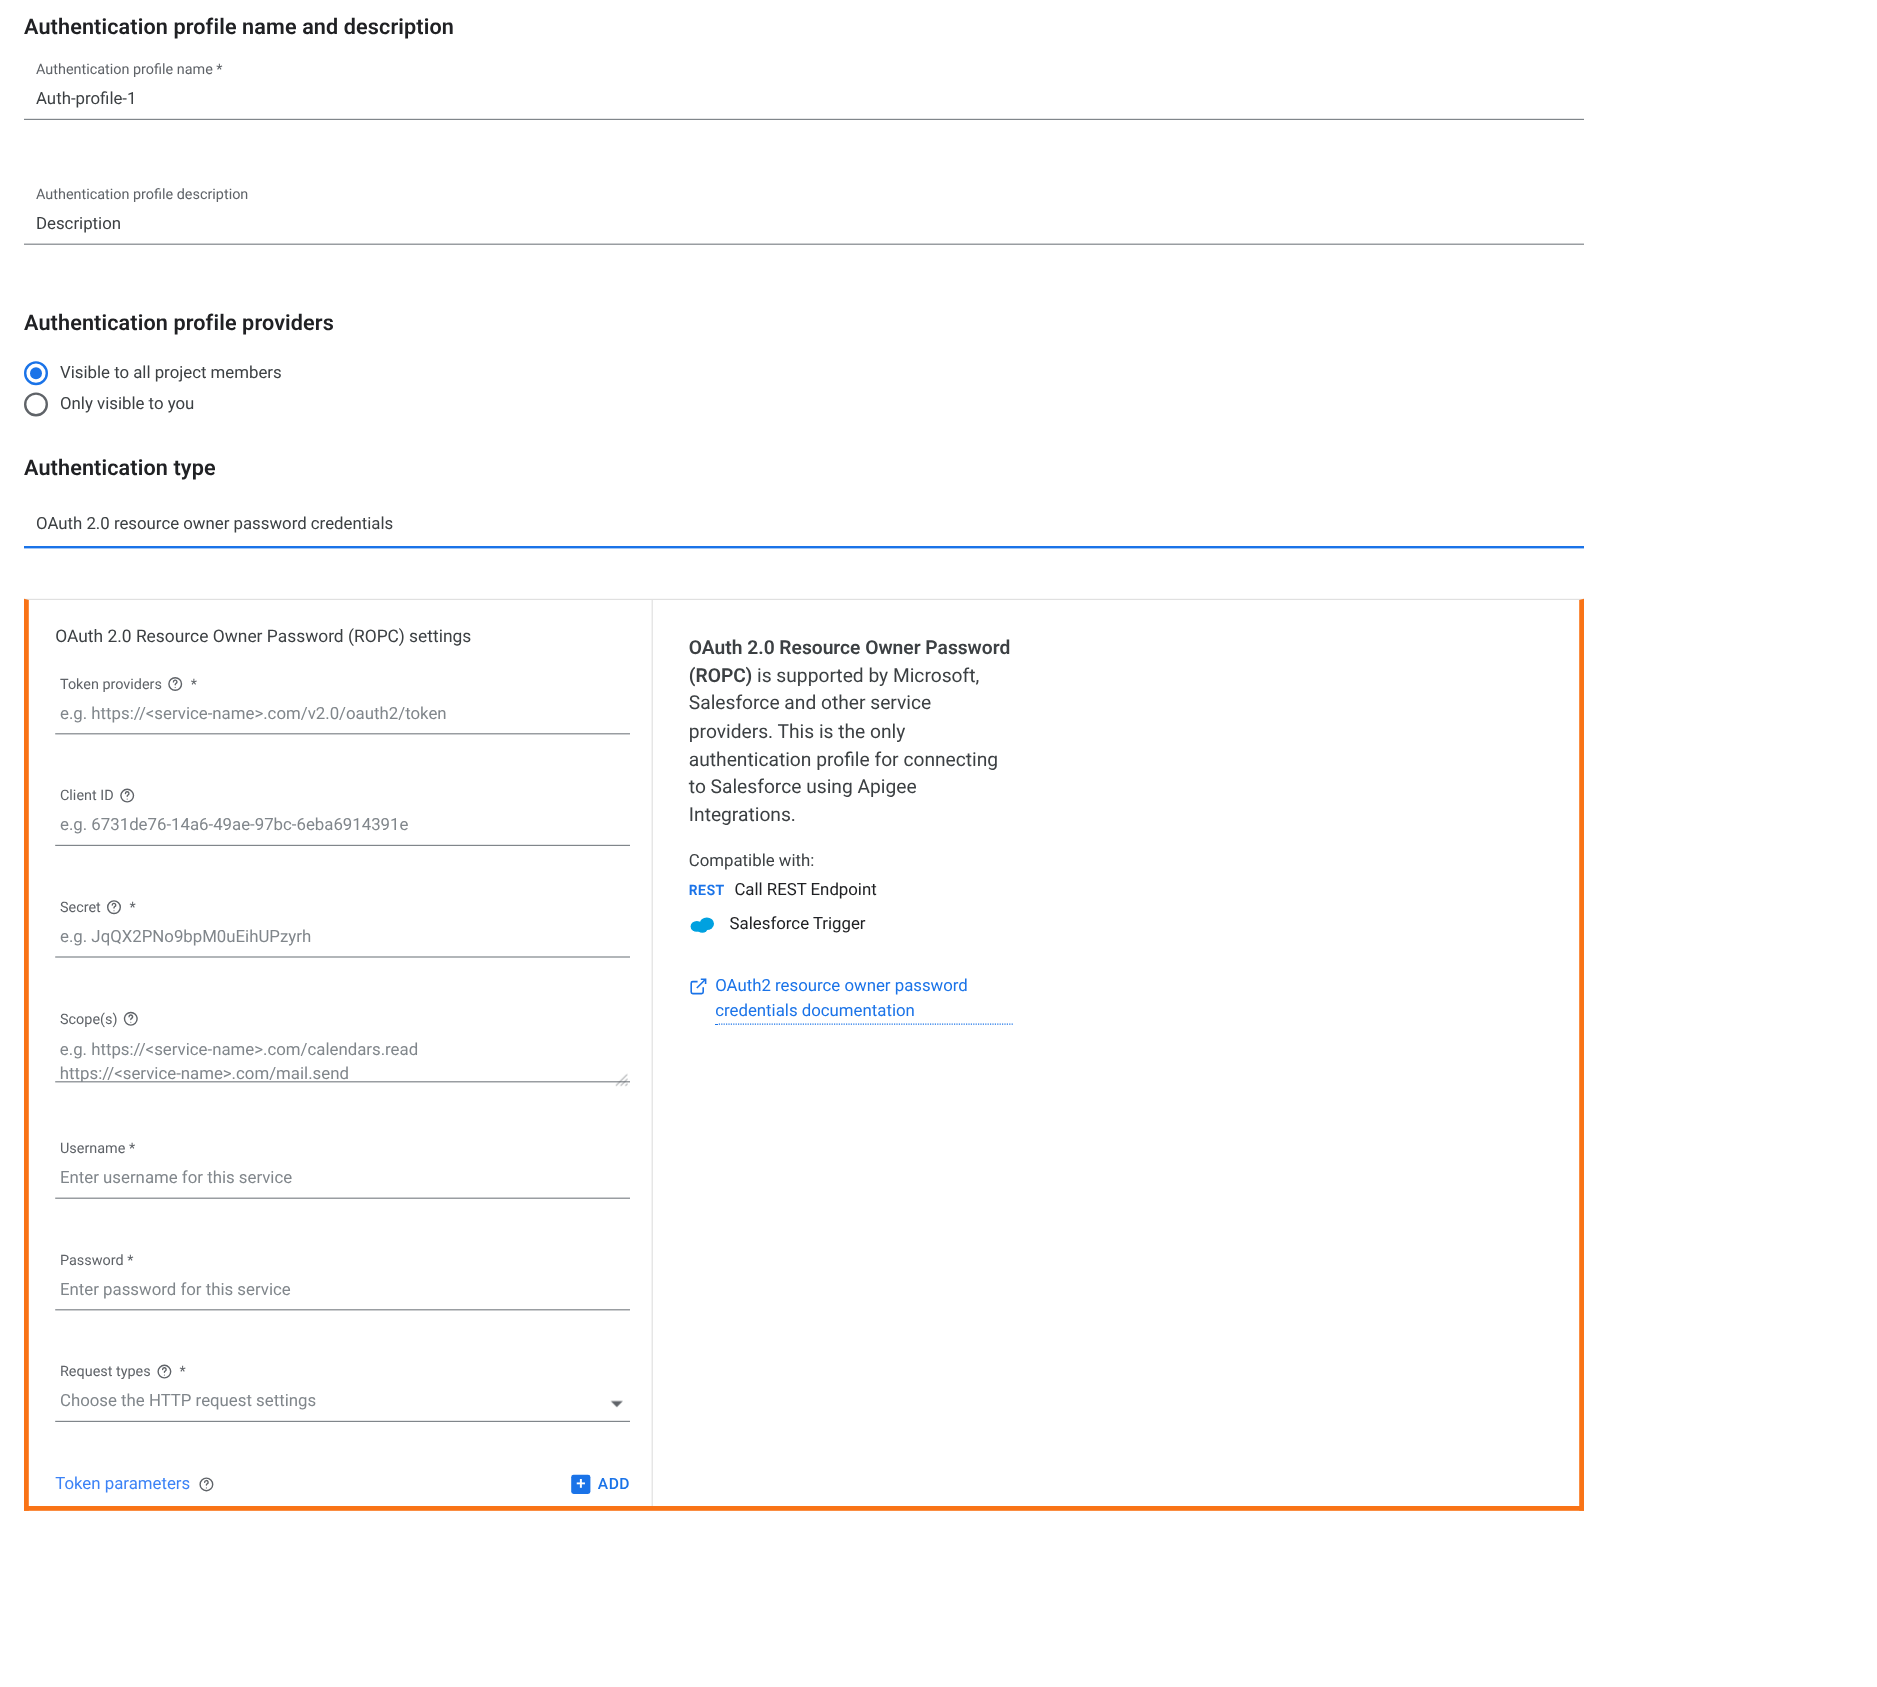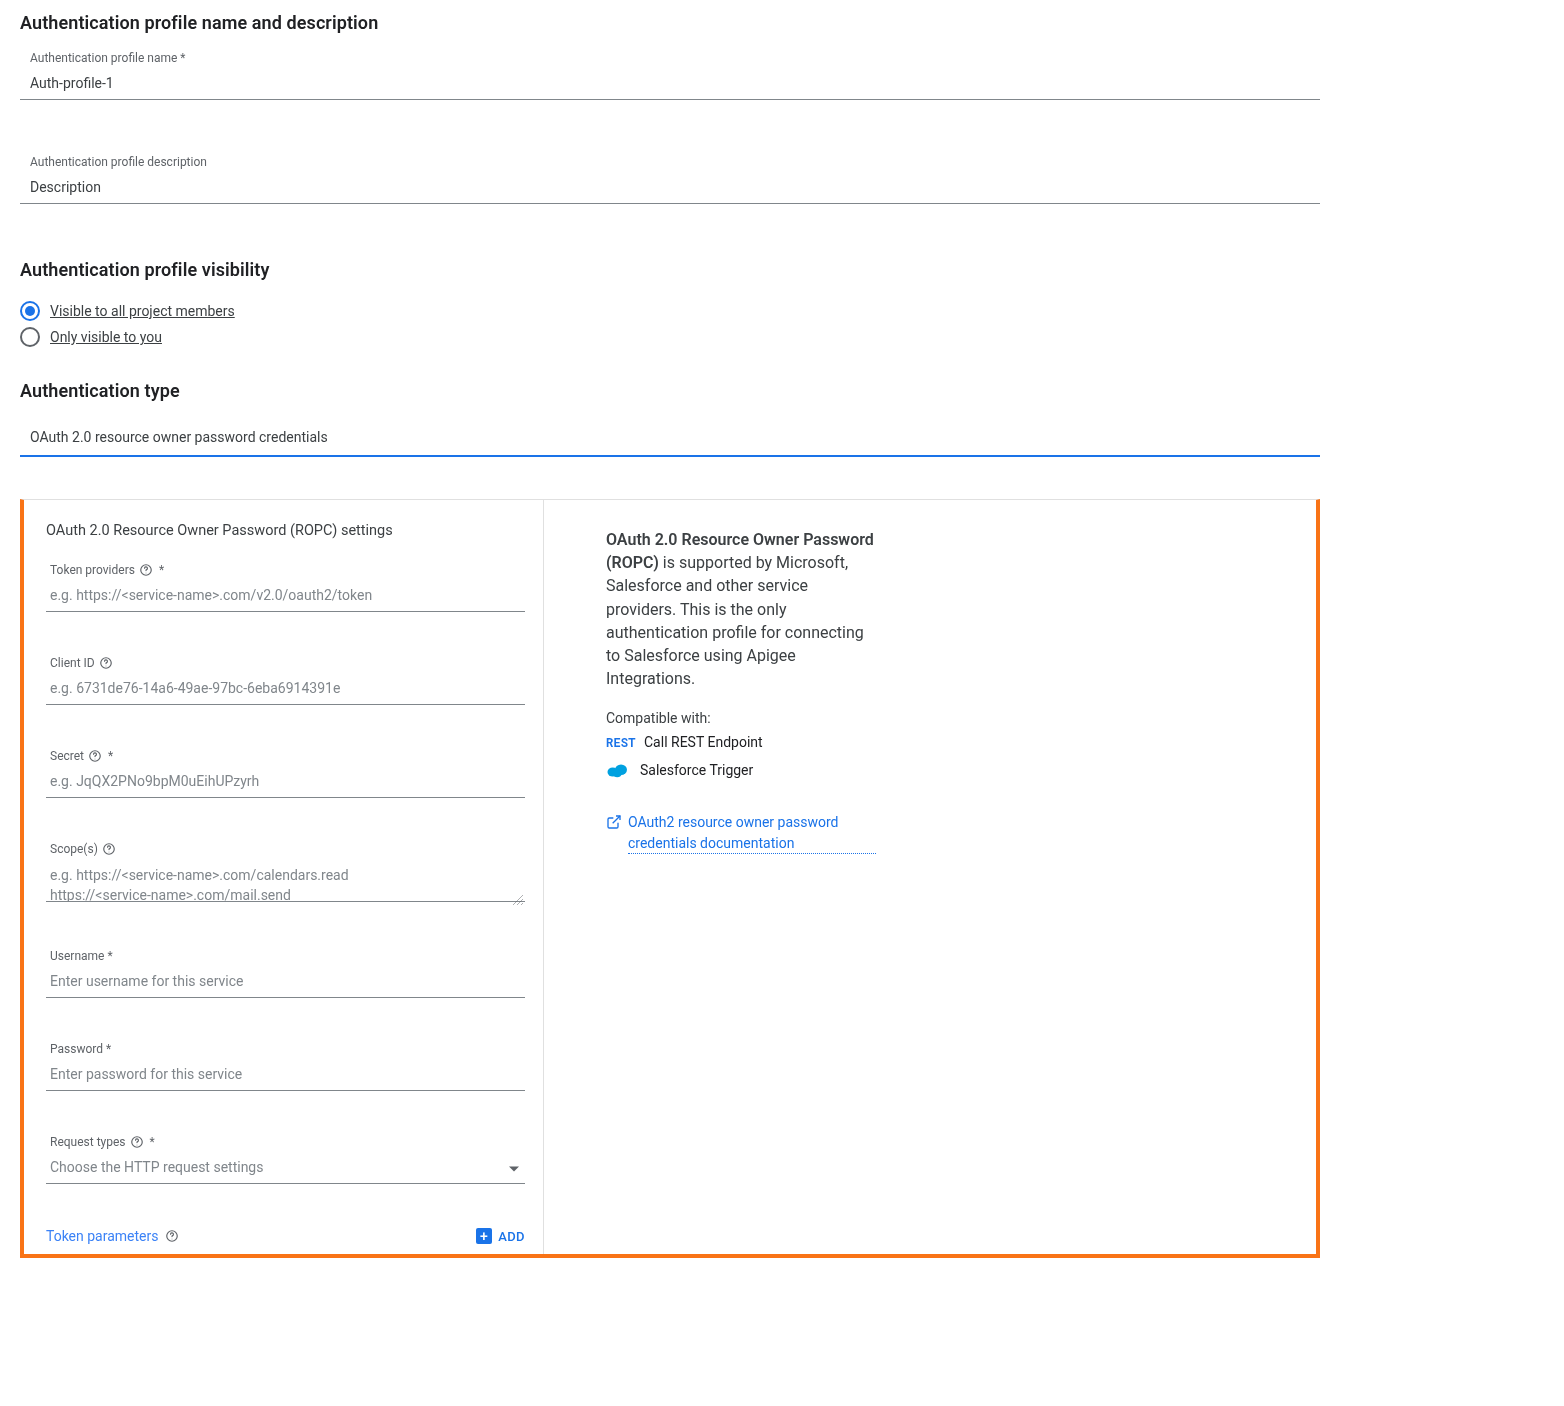--- a/index.html
+++ b/index.html
@@ -84,21 +84,20 @@
   
   .radio-group { margin: 4px 0 12px 0; }
   .radio-row {
     display: flex;
     align-items: center;
     gap: 10px;
     height: 26px;
     cursor: pointer;
     font-size: 14px;
     color: #3c4043;
-    text-decoration: underline;
   }
   .radio-outer {
     width: 20px; height: 20px;
     border-radius: 50%;
     border: 2px solid #5f6368;
     display: flex; align-items: center; justify-content: center;
     flex-shrink: 0;
   }
   .radio-outer.checked { border-color: #1a73e8; }
   .radio-inner {
@@ -106,21 +105,20 @@
     background: #1a73e8;
   }
 
   
   .settings-panel {
     display: flex;
     margin-top: 42px;
     border: 4px solid #f97316;
     border-top: 1px solid #e0e0e0;
     background: #fff;
-    gap: 32px;
   }
   .settings-left {
     width: 520px;
     padding: 22px 18px 10px 22px;
     border-right: 1px solid #e0e0e0;
     position: relative;
   }
   .settings-right {
     flex: 1;
     padding: 28px 40px 20px 30px;
@@ -267,21 +265,21 @@
   <div class="field full-width-field">
     <div class="floating-label">Authentication profile name *</div>
     <input type="text" value="Auth-profile-1" style="">
   </div>
 
   <div class="field full-width-field">
     <div class="floating-label">Authentication profile description</div>
     <input type="text" value="Description" style="">
   </div>
 
-  <div class="section-heading">Authentication profile visibility</div>
+  <div class="section-heading">Authentication profile providers</div>
 
   <div class="radio-group">
     <div class="radio-row">
       <span class="radio-outer checked">
           <span class="radio-inner"></span>
         </span>
       <span>Visible to all project members</span>
     </div>
     <div class="radio-row">
       <span class="radio-outer"></span>

